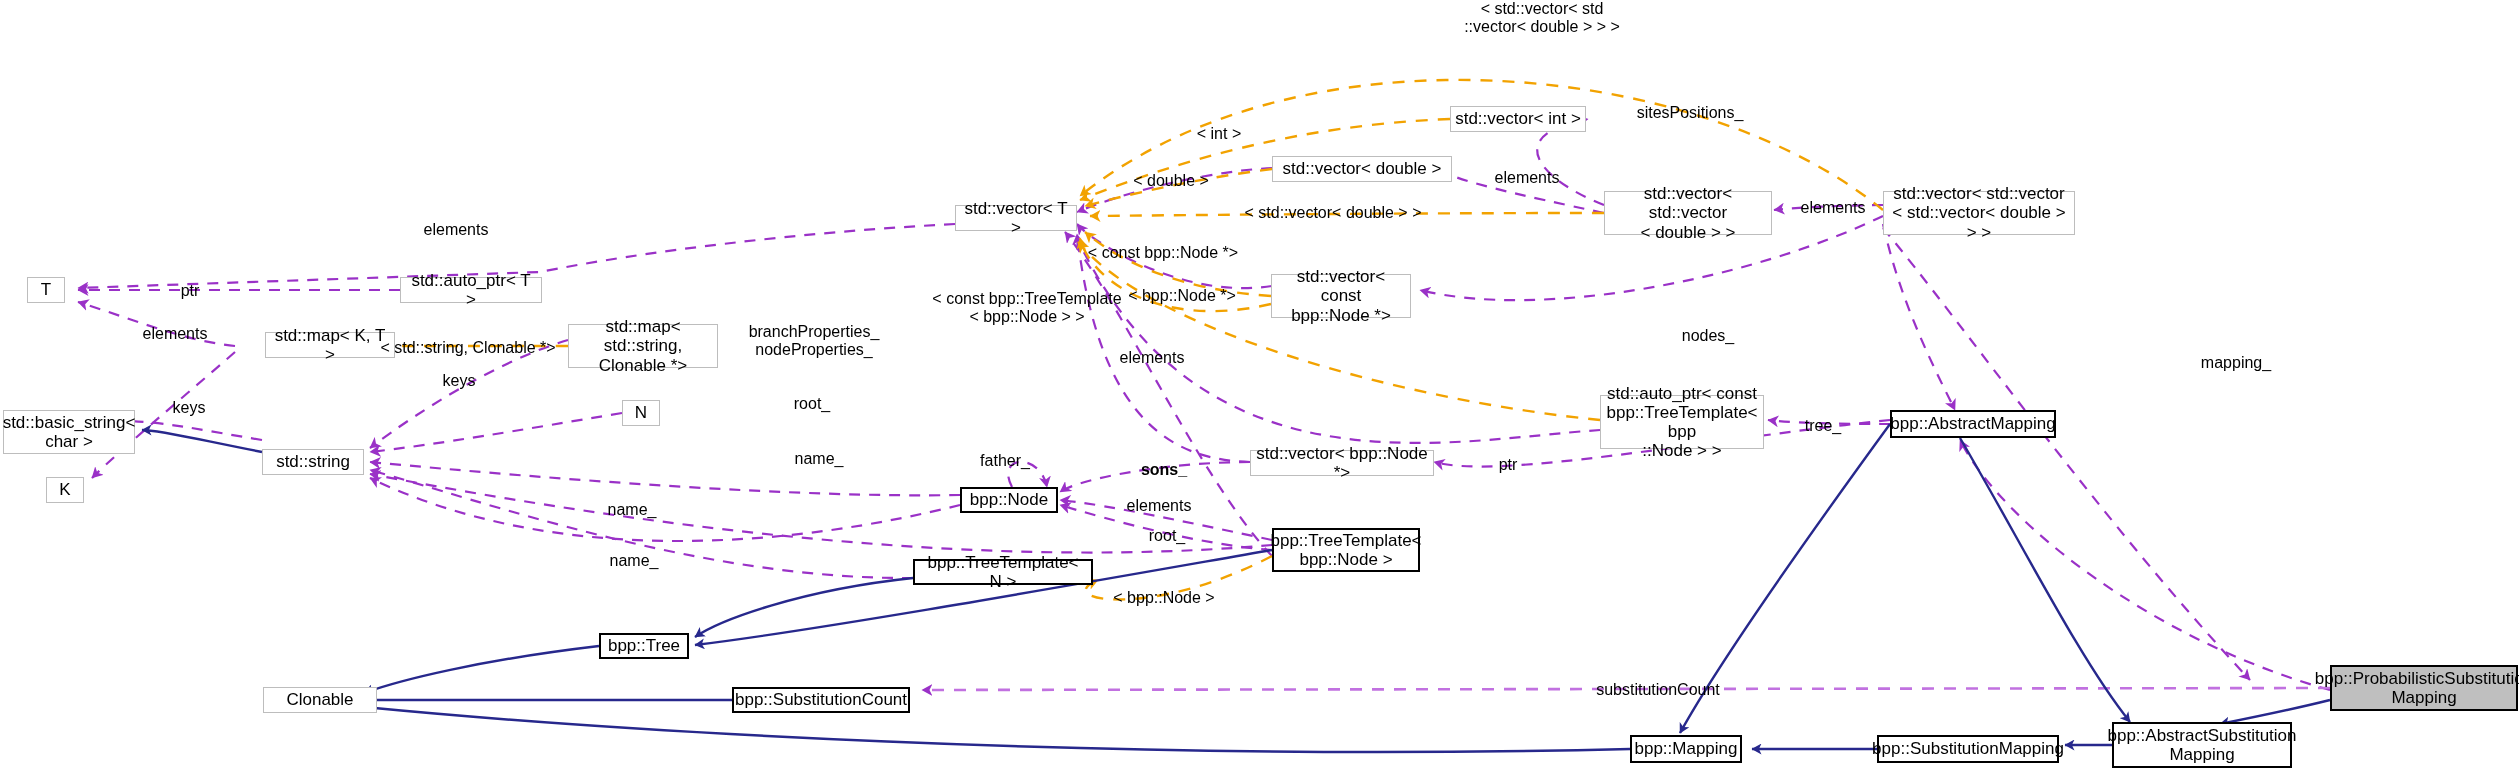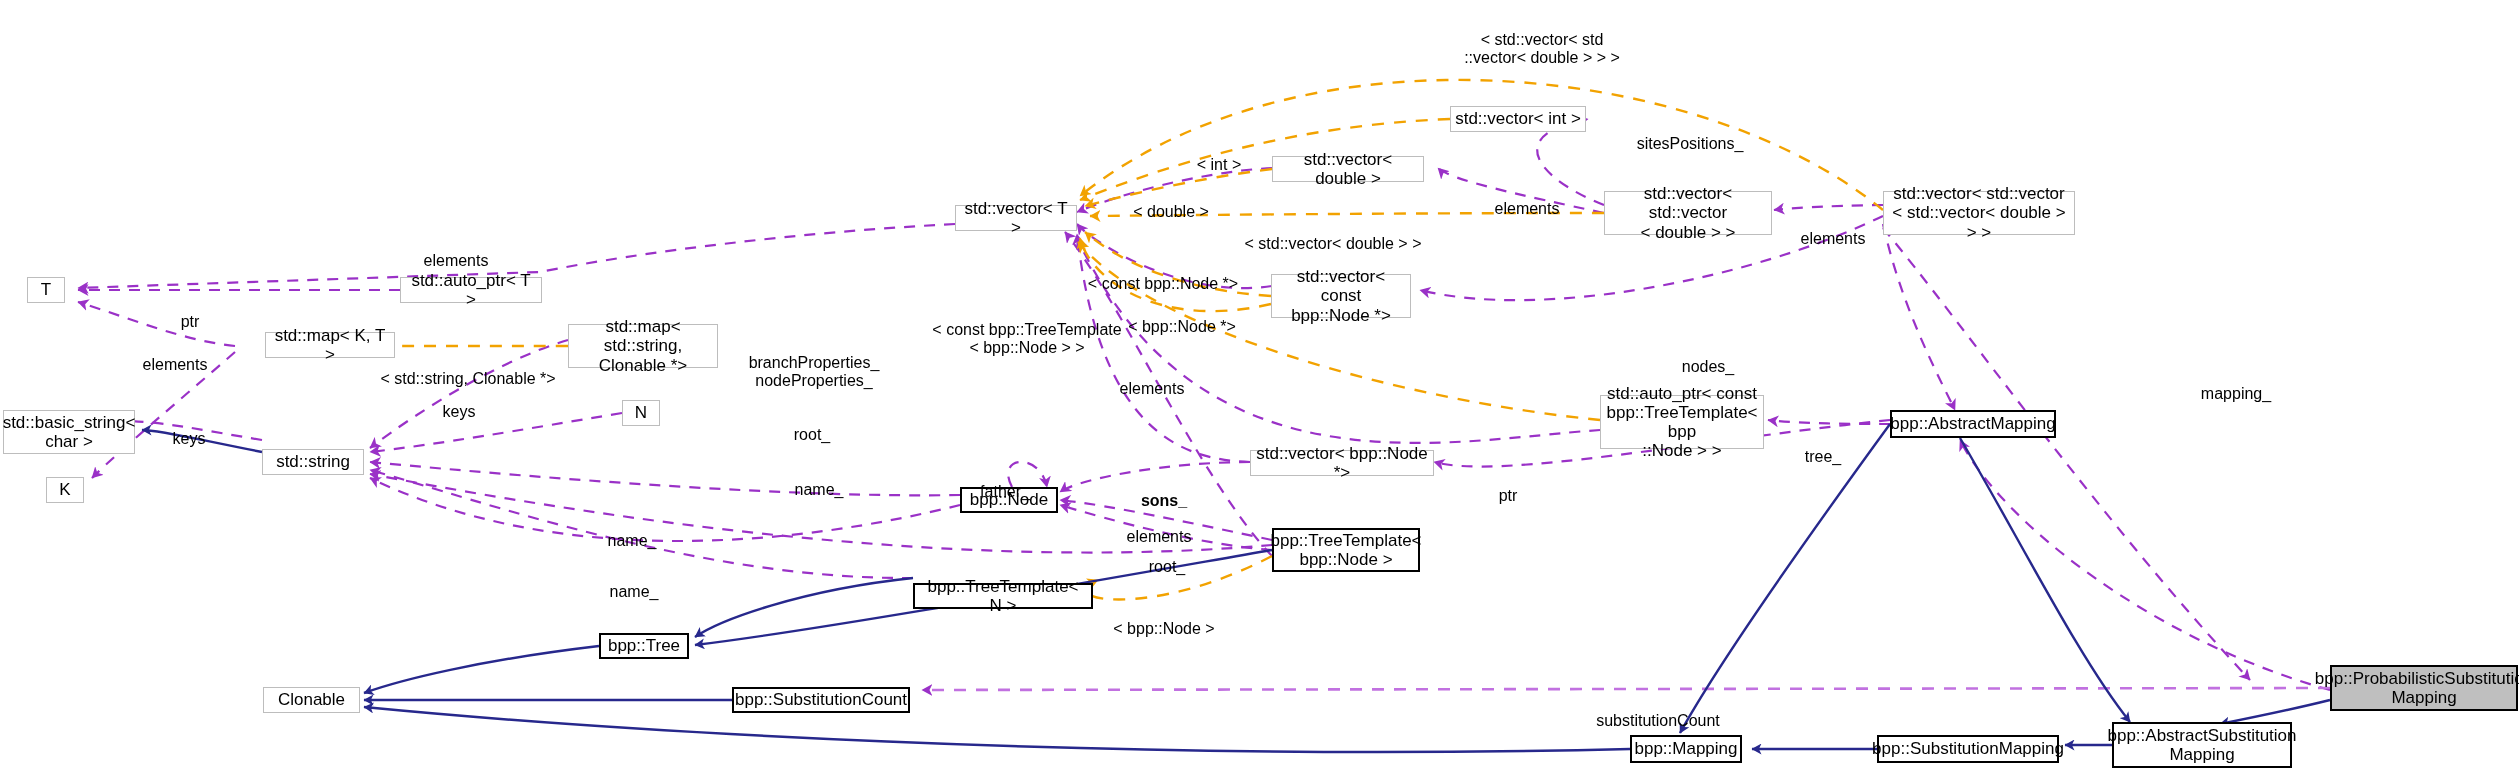--- a/index.html
+++ b/index.html
@@ -25,21 +25,20 @@
 
   .elabel{
     position:absolute;
     font-size:16px;
     color:#000000;
     white-space:pre-line;
     line-height:1.12;
     text-align:center;
     transform:translate(-50%,-50%);
     pointer-events:none;
-    margin-top:31px;
   }
 </style>
 </head>
 <body>
 
 <div id="canvas">
 
   <svg id="edges" viewBox="0 0 2519 769">
     <defs>
       <marker id="ah-blue" markerWidth="11" markerHeight="11" refX="9.5" refY="5.5" orient="auto" markerUnits="userSpaceOnUse">
@@ -120,27 +119,27 @@
       <div class="node" style="left: 27px; top: 277px; width: 38px; height: 26px;">T</div>
       <div class="node" style="left: 3px; top: 410px; width: 132px; height: 44px;">std::basic_string&lt;
 char &gt;</div>
       <div class="node" style="left: 46px; top: 477px; width: 38px; height: 26px;">K</div>
       <div class="node" style="left: 235px; top: 332px; width: 130px; height: 26px; margin-left: 30px;">std::map&lt; K, T &gt;</div>
       <div class="node" style="left: 262px; top: 449px; width: 102px; height: 26px;">std::string</div>
       <div class="node" style="left: 400px; top: 277px; width: 142px; height: 26px;">std::auto_ptr&lt; T &gt;</div>
       <div class="node" style="left: 568px; top: 324px; width: 150px; height: 44px;">std::map&lt; std::string,
 Clonable *&gt;</div>
       <div class="node" style="left: 622px; top: 400px; width: 38px; height: 26px;">N</div>
-      <div class="node" style="left: 263px; top: 687px; width: 97px; height: 26px;">Clonable</div>
+      <div class="node" style="left: 263px; top: 687px; width: 114px; height: 26px;">Clonable</div>
       <div class="node bold" style="left: 599px; top: 633px; width: 90px; height: 26px;">bpp::Tree</div>
       <div class="node bold" style="left: 732px; top: 687px; width: 178px; height: 26px;">bpp::SubstitutionCount</div>
-      <div class="node bold" style="left: 913px; top: 583px; width: 180px; height: 26px;">bpp::TreeTemplate&lt; N &gt;</div>
+      <div class="node bold" style="left: 913px; top: 559px; width: 180px; height: 26px;">bpp::TreeTemplate&lt; N &gt;</div>
       <div class="node bold" style="left: 960px; top: 487px; width: 98px; height: 26px;">bpp::Node</div>
       <div class="node" style="left: 955px; top: 205px; width: 122px; height: 26px;">std::vector&lt; T &gt;</div>
-      <div class="node" style="left: 1272px; top: 156px; width: 152px; height: 26px;">std::vector&lt; double &gt;</div>
+      <div class="node" style="left: 1272px; top: 156px; width: 180px; height: 26px;">std::vector&lt; double &gt;</div>
       <div class="node" style="left: 1271px; top: 274px; width: 140px; height: 44px;">std::vector&lt; const
 bpp::Node *&gt;</div>
       <div class="node" style="left: 1250px; top: 450px; width: 184px; height: 26px;">std::vector&lt; bpp::Node *&gt;</div>
       <div class="node bold" style="left: 1272px; top: 528px; width: 148px; height: 44px;">bpp::TreeTemplate&lt;
 bpp::Node &gt;</div>
       <div class="node" style="left: 1450px; top: 106px; width: 136px; height: 26px;">std::vector&lt; int &gt;</div>
       <div class="node" style="left: 1604px; top: 191px; width: 168px; height: 44px;">std::vector&lt; std::vector
 &lt; double &gt; &gt;</div>
       <div class="node" style="left: 1600px; top: 395px; width: 164px; height: 54px;">std::auto_ptr&lt; const
 bpp::TreeTemplate&lt; bpp

